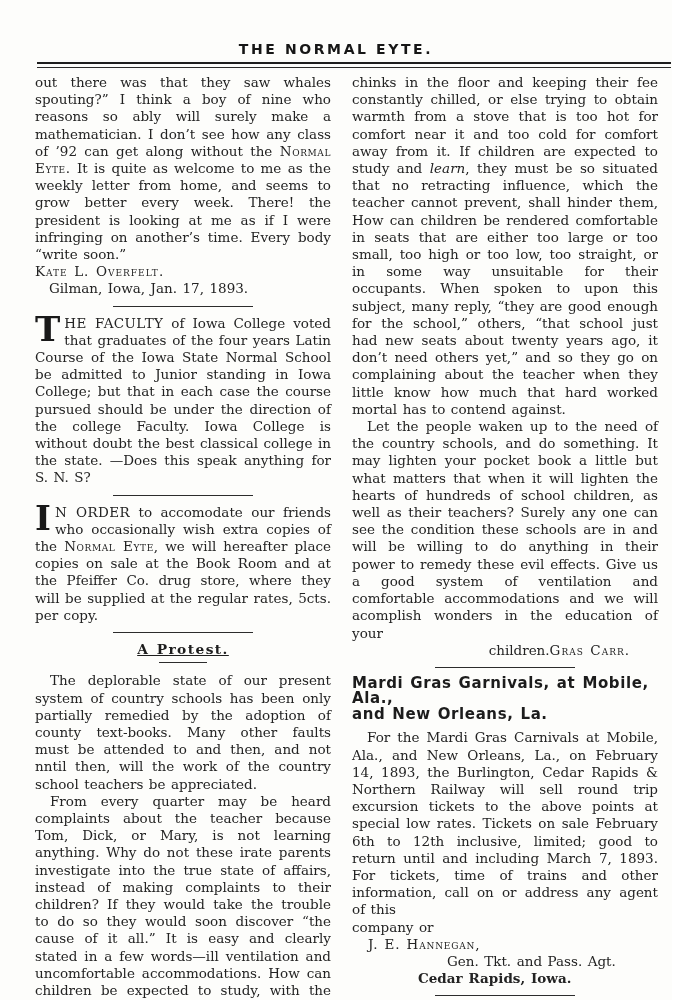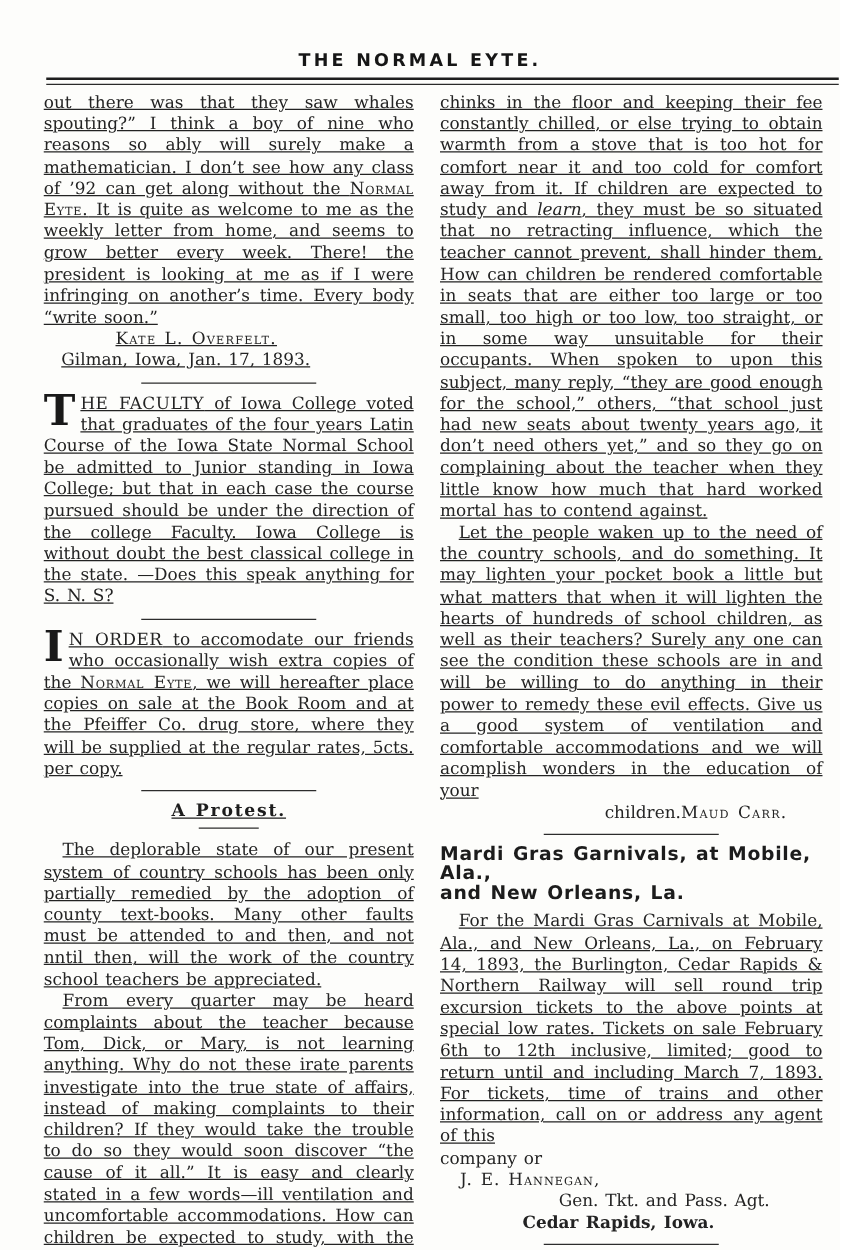--- a/index.html
+++ b/index.html
@@ -42,28 +42,28 @@
   .col {
     position: absolute;
     top: 74px;
     font-size: 13.5px;
     line-height: 17.2px;
     text-align: justify;
     word-spacing: 1.2px;
   }
   .col-left  { left: 35px;  width: 296px; }
   .col-right { left: 352px; width: 306px; }
-  p { margin: 0; text-decoration: underline; }
+  p { margin: 0; }
   .indent { text-indent: 15px; }
   .sc {
     font-variant: small-caps;
     letter-spacing: 0.6px;
   }
   .sig-right {
-    text-align: center;
+    text-align: left;
     padding-right: 52px;
     font-variant: small-caps;
     letter-spacing: 1px;
   }
   .dateline { text-indent: 14px; text-align: left; }
   .divider {
     border-top: 1px solid #2c2c2c;
     width: 140px;
     margin: 8px auto 8px auto;
     height: 0;
@@ -155,21 +155,21 @@
   </div>
 
   <div class="col col-right">
 
     <p class="para"><span>chinks in the floor and keeping their fee constantly chilled, or else trying to obtain warmth from a stove that is too hot for comfort near it and too cold for comfort away from it.  If children are expected to study and </span><em>learn</em><span>, they must be so situated that no retracting influence, which the teacher cannot prevent, shall hinder them, How can children be rendered comfortable in seats that are either too large or too small, too high or too low, too straight, or in some way unsuitable for their occupants. When spoken to upon this subject, many reply, “they are good enough for the school,” others, “that school just had new seats about twenty years ago, it don’t need others yet,” and so they go on complaining about the teacher when they little know how much that hard worked mortal has to contend against.</span></p>
 
     <p class="para indent">Let the people waken up to the need of the country schools, and do something.  It may lighten your pocket book a little but what matters that when it will lighten the hearts of hundreds of school children, as well as their teachers?  Surely any one can see the condition these schools are in and will be willing to do anything in their power to remedy these evil effects.  Give us a good system of ventilation and comfortable accommodations and we will acomplish wonders in the education of your</p>
 
     <div class="signoff-row">
       <span>children.</span>
-      <span class="sig">Maud Carr.</span>
+      <span class="sig">Gras Carr.</span>
     </div>
 
     <div class="divider"></div>
 
     <div class="sans-heading">
       <div>Mardi Gras Garnivals, at Mobile, Ala.,</div>
       <div>and New Orleans, La.</div>
     </div>
 
     <p class="para indent">For the Mardi Gras Carnivals at Mobile, Ala., and New Orleans, La., on February 14, 1893, the Burlington, Cedar Rapids &amp; Northern Railway will sell round trip excursion tickets to the above points at special low rates.  Tickets on sale February 6th to 12th inclusive, limited;  good to return until and including March 7, 1893. For tickets, time of trains and other information, call on or address any agent of this</p>

